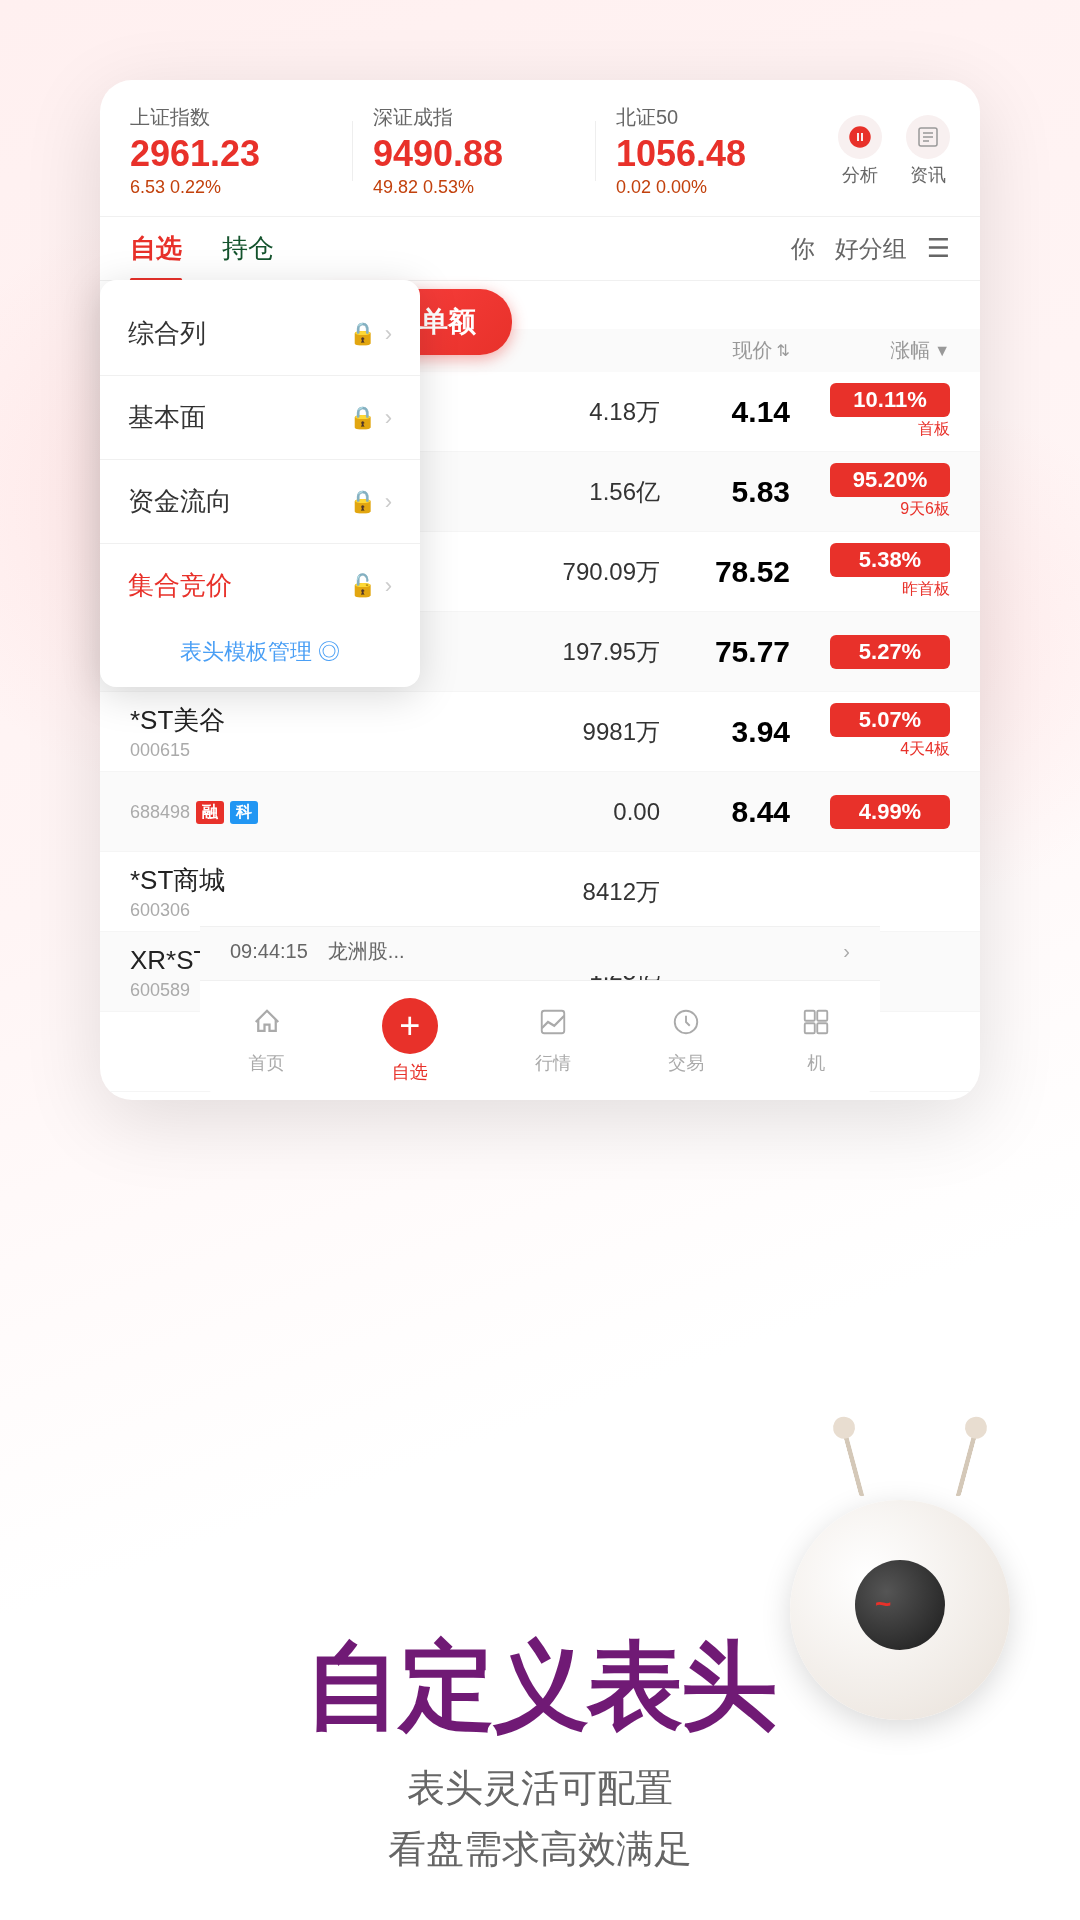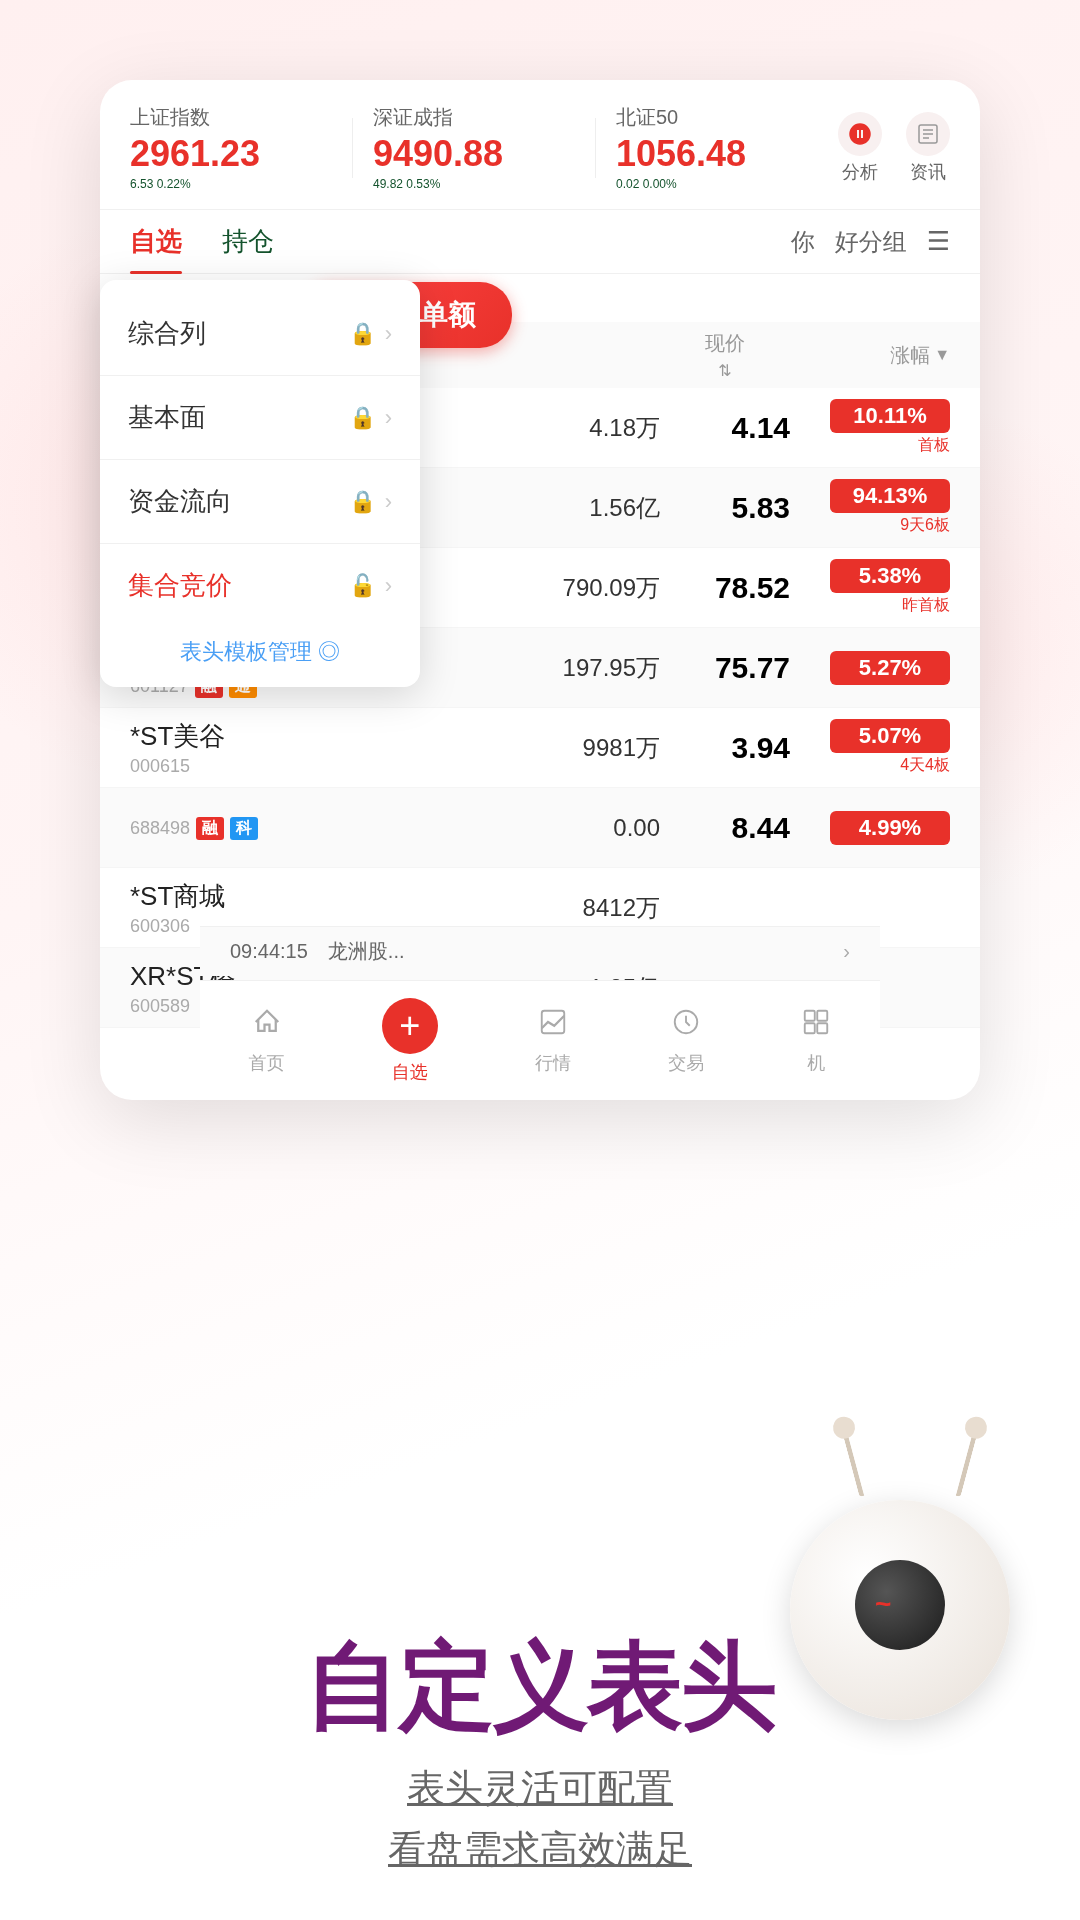--- a/index.html
+++ b/index.html
@@ -59,22 +59,22 @@
       color: #666;
       font-weight: 400;
     }
     .index-value {
       font-size: 36px;
       font-weight: 600;
       color: #e8312a;
       margin-top: 2px;
     }
     .index-change {
-      font-size: 12px;
-      color: #14532d;
+      font-size: 18px;
+      color: #c2410c;
       margin-top: 2px;
     }
     .index-divider {
       width: 1px;
       height: 60px;
       background: #eee;
     }
     .header-icon-group {
       display: flex;
       gap: 24px;
@@ -166,21 +166,21 @@
 
     
     .col-header {
       display: flex;
       align-items: center;
       padding: 8px 30px;
       background: #fafafa;
     }
     .col-h-name { flex: 1; font-size: 20px; color: #999; }
     .col-h-amount { width: 180px; text-align: right; font-size: 20px; color: #999; }
-    .col-h-price { width: 130px; font-size: 20px; color: #999; display: flex; align-items: center; justify-content: flex-end; gap: 4px; flex-direction: column; }
+    .col-h-price { width: 130px; font-size: 20px; color: #999; display: flex; align-items: center; justify-content: flex-end; gap: 4px; }
     .col-h-change { width: 160px; text-align: right; font-size: 20px; color: #999; display: flex; align-items: center; justify-content: flex-end; gap: 4px; }
     .sort-arrow { font-size: 16px; }
 
     
     .stock-list { overflow: hidden; }
     .stock-row {
       display: flex;
       align-items: center;
       padding: 14px 30px;
       border-bottom: 1px solid #f5f5f5;
@@ -354,21 +354,20 @@
       font-weight: 800;
       color: #701a75;
       letter-spacing: -2px;
       line-height: 1.1;
     }
     .sub-text {
       font-size: 38px;
       color: #666;
       margin-top: 20px;
       line-height: 1.6;
-      text-decoration: underline;
     }
   </style>
 </head>
 <body>
 
 <div class="bg-circle-1"></div>
 <div class="bg-circle-2"></div>
 
 <div class="app-card">
 
@@ -458,21 +457,21 @@
         <div class="change-box">10.11%</div>
         <div class="change-sub">首板</div>
       </div>
     </div>
 
     <div class="stock-row">
       <div class="stock-name-col"></div>
       <div class="stock-amount">1.56亿</div>
       <div class="stock-price">5.83</div>
       <div class="stock-change">
-        <div class="change-box">94.13%</div>
+        <div class="change-box">95.20%</div>
         <div class="change-sub">9天6板</div>
       </div>
     </div>
 
 
     <div class="stock-row">
       <div class="stock-name-col"></div>
       <div class="stock-amount">790.09万</div>
       <div class="stock-price">78.52</div>
       <div class="stock-change">

